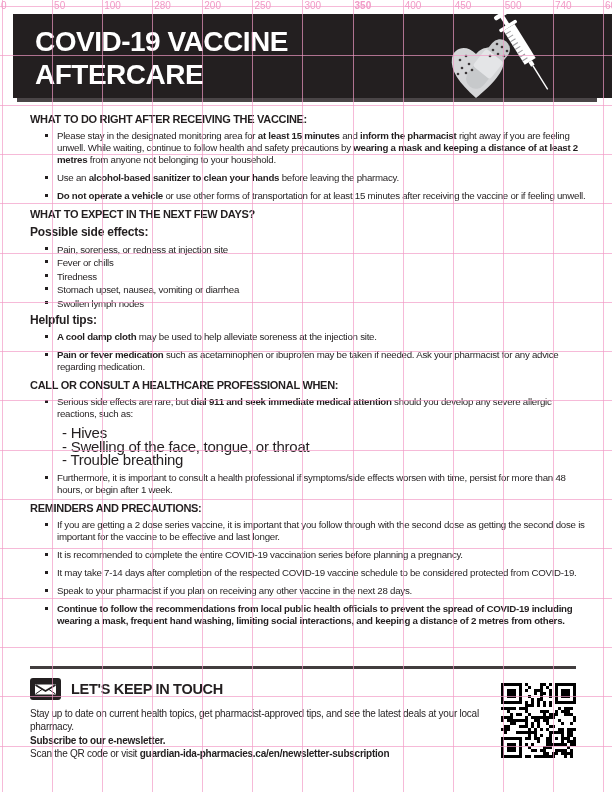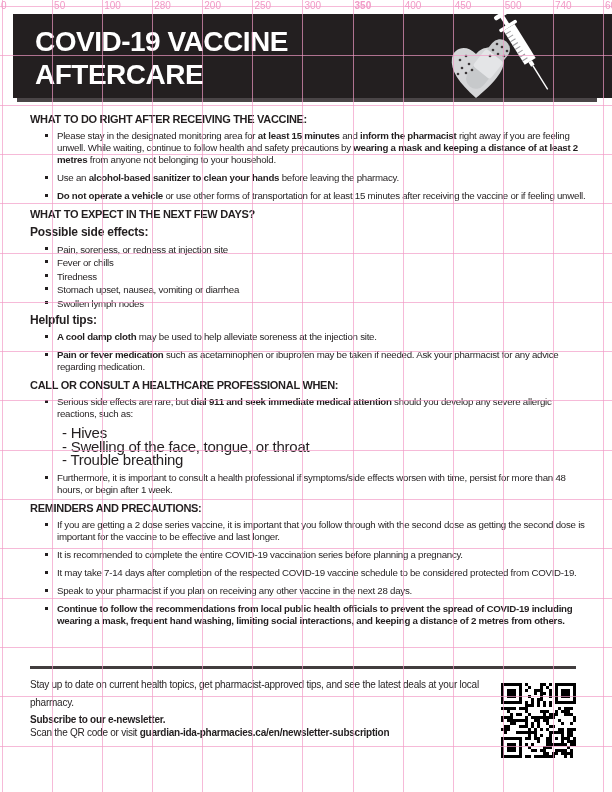--- a/index.html
+++ b/index.html
@@ -36,21 +36,21 @@
   .bullet.compact{margin-bottom:0;}
   .bullet.compact .txt{line-height:13.4px;}
   .dash{padding-left:32px;font-size:15px;line-height:13.5px;letter-spacing:-0.25px;}
   .dash + .bullet{margin-top:5px;}
   b{font-weight:bold;}
   
   .footer{position:absolute;left:30px;top:666px;width:552px;z-index:1;}
   .rule{width:546px;height:2.5px;background:var(--rule);}
   .touch{display:flex;align-items:center;gap:10px;margin-top:9px;}
   .touch-h{font-size:14.5px;font-weight:bold;letter-spacing:-0.3px;}
-  .fbody{margin:7px 0 0 0;width:480px;font-size:10px;line-height:18px;letter-spacing:-0.25px;}
+  .fbody{margin:7px 0 0 0;width:480px;font-size:10px;line-height:13px;letter-spacing:-0.25px;}
   .fsub{margin:2px 0 0 0;font-size:10px;font-weight:bold;letter-spacing:-0.25px;}
   .fscan{margin:2px 0 0 0;font-size:10px;letter-spacing:-0.25px;}
   .qr{position:absolute;left:501px;top:683px;width:75px;height:75px;z-index:1;}
 </style>
 </head>
 <body>
 
 <div class="page">
 
   <div class="bar-shadow"></div>
@@ -190,20 +190,30 @@
         </div>
         <div class="bullet">
           <span class="marker"></span>
           <div class="txt"><b>Continue to follow the recommendations from local public health officials to prevent the spread of COVID-19 including wearing a mask, frequent hand washing, limiting social interactions, and keeping a distance of 2 metres from others.</b></div>
         </div>
       </section>
     </main>
 
   <footer class="footer">
     <div class="rule"></div>
+    <div class="touch">
+      <svg width="31" height="22" viewBox="0 0 31 22" aria-hidden="true">
+        <rect x="0" y="0" width="31" height="22" rx="3" fill="#231f20"></rect>
+        <rect x="5" y="6.5" width="21" height="10" fill="#ffffff"></rect>
+        <polyline points="5.5,7 15.5,13 25.5,7" fill="none" stroke="#231f20" stroke-width="1.6"></polyline>
+        <line x1="5.5" y1="16" x2="12" y2="11.5" stroke="#231f20" stroke-width="1"></line>
+        <line x1="25.5" y1="16" x2="19" y2="11.5" stroke="#231f20" stroke-width="1"></line>
+      </svg>
+      <div class="touch-h">LET'S KEEP IN TOUCH</div>
+    </div>
     <p class="fbody">Stay up to date on current health topics, get pharmacist-approved tips, and see the latest deals at your local pharmacy.</p>
     <p class="fsub">Subscribe to our e-newsletter.</p>
     <p class="fscan"><span>Scan the QR code or visit </span><b>guardian-ida-pharmacies.ca/en/newsletter-subscription</b></p>
   </footer>
 
   <svg class="qr" id="qr" viewBox="0 0 75 75" shape-rendering="crispEdges" aria-hidden="true">
       <rect x="0" y="0" width="3" height="3" fill="#000000"></rect>
       <rect x="3" y="0" width="3" height="3" fill="#000000"></rect>
       <rect x="6" y="0" width="3" height="3" fill="#000000"></rect>
       <rect x="9" y="0" width="3" height="3" fill="#000000"></rect>

